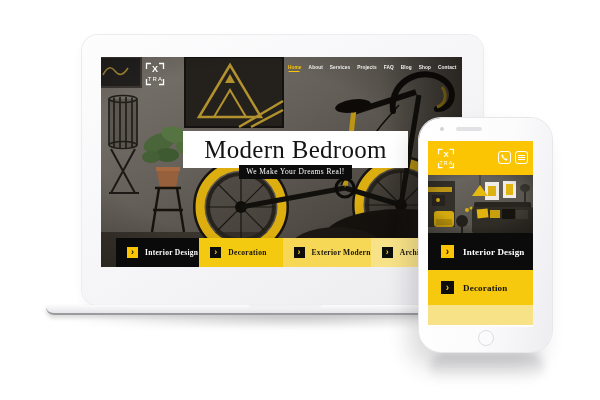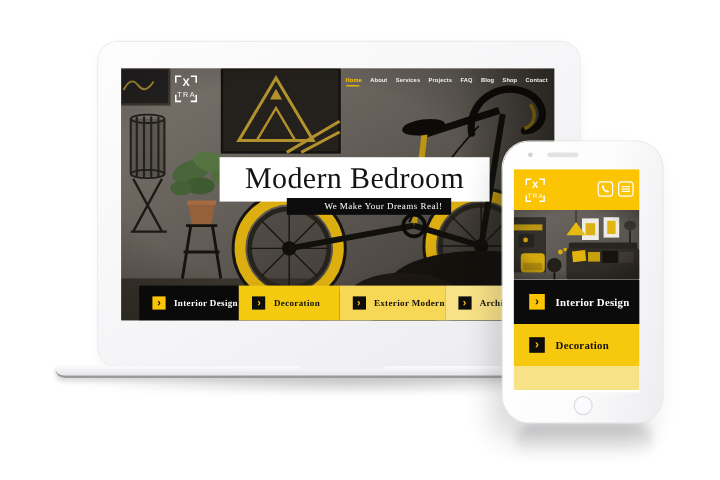--- a/index.html
+++ b/index.html
@@ -31,21 +31,21 @@
   .l-menu a.active::after{content:"";position:absolute;left:1px;right:4px;bottom:-5px;height:2px;
     background:var(--brand-yellow,#fcc503);}
 
   
   .hero-title-box{position:absolute;left:82px;top:74px;width:225px;height:37px;background:#ffffff;
     display:flex;align-items:center;justify-content:center;z-index:3;}
   .hero-title-box h1{margin:0;font-family:"Liberation Serif",serif;font-weight:500;font-size:25px;
     color:#141414;letter-spacing:.3px;}
   .hero-tagline{position:absolute;left:138px;top:108px;width:113px;height:14px;background:#0c0c0c;
     color:#fff;font-family:"Liberation Serif",serif;font-size:7.5px;letter-spacing:.4px;text-align:center;
-    line-height:14px;z-index:3;padding-left:24px;}
+    line-height:14px;z-index:3;}
 
   
   .cats{position:absolute;left:15px;top:181px;width:338px;height:29px;display:flex;z-index:3;}
   .cat{flex:1;display:flex;align-items:center;gap:7px;padding-left:11px;cursor:pointer;}
   .cat-ico{width:11px;height:11px;display:flex;align-items:center;justify-content:center;flex:0 0 auto;}
   .cat-ico i{font-style:normal;font-weight:700;font-size:9px;line-height:1;}
   .cat-label{font-family:"Liberation Serif",serif;font-weight:700;font-size:7.5px;letter-spacing:.3px;white-space:nowrap;}
   .cat-dark{background:#0a0a0a;}
   .cat-dark .cat-label{color:#fff;}
   .cat-dark .cat-ico{background:var(--brand-yellow,#fcc503);}

